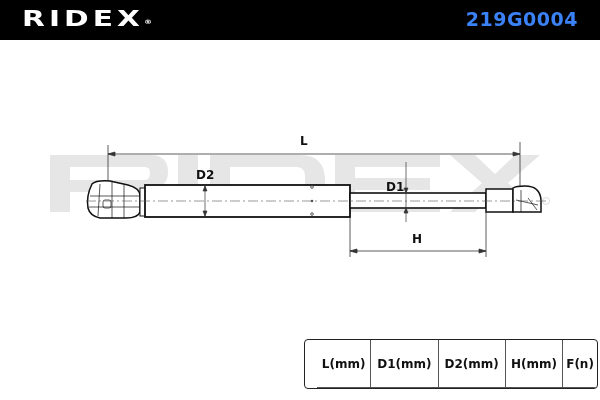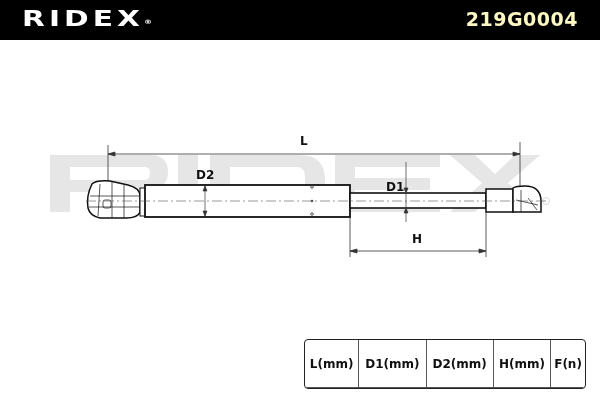--- a/index.html
+++ b/index.html
@@ -15,33 +15,34 @@
   .brand {
     position: absolute; left: 22px; top: 6px;
     color: #ffffff; font-weight: bold; font-size: 22px;
     letter-spacing: 3px; font-family: "DejaVu Sans", sans-serif;
     transform: scaleX(1.35); transform-origin: left center;
     font-style: normal;
   }
   .brand sup { font-size: 6px; letter-spacing: 0; vertical-align: top; position: relative; top: 12px; }
   .partno {
     position: absolute; right: 22px; top: 8px;
-    color: #fef9c3; font-size: 19px; font-weight: bold;
+    color: #3b82f6; font-size: 19px; font-weight: bold;
     letter-spacing: 0.5px; font-family: "DejaVu Sans", sans-serif;
   }
   .drawing { position: absolute; left: 0; top: 0; width: 600px; height: 400px; }
   .dim-label {
     position: absolute; font-weight: bold; font-size: 12px; color: #111;
     font-family: "DejaVu Sans", sans-serif;
   }
   .spec-table {
     position: absolute; left: 304px; top: 339px; width: 280px; height: 48px;
     border: 1px solid #222; border-radius: 4px; border-collapse: separate;
     border-spacing: 0; overflow: hidden; font-size: 12px;
     font-family: "DejaVu Sans", sans-serif;
+    padding-left: 12px;
   }
   .spec-table table { width: 100%; height: 100%; border-collapse: collapse; }
   .spec-table th, .spec-table td {
     border-right: 1px solid #555; text-align: center; color: #111; padding: 0;
   }
   .spec-table th:last-child, .spec-table td:last-child { border-right: none; }
   .spec-table th { font-weight: bold; height: 23px; border-bottom: 1px solid #555; }
   .spec-table td { font-weight: normal; height: 23px; }
 </style>
 </head>

